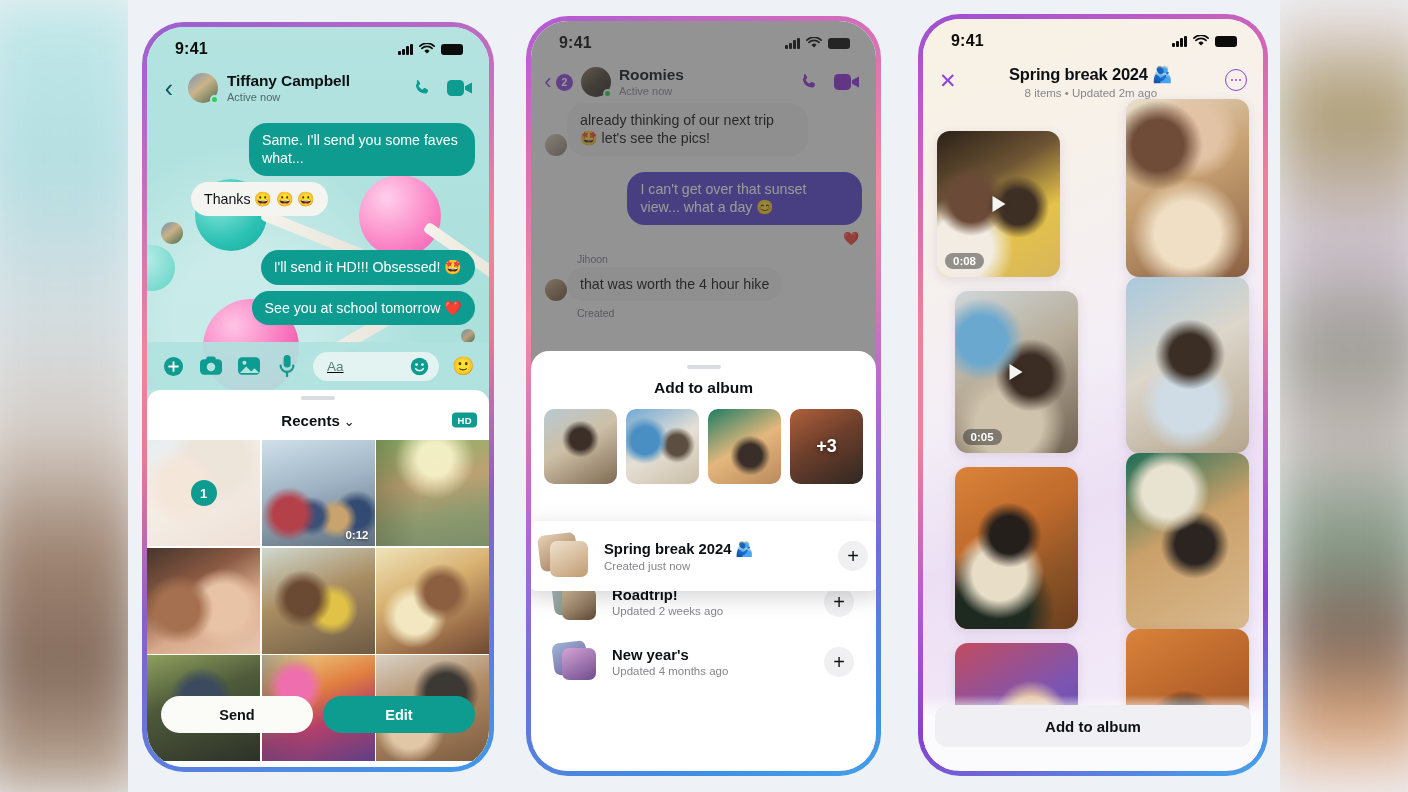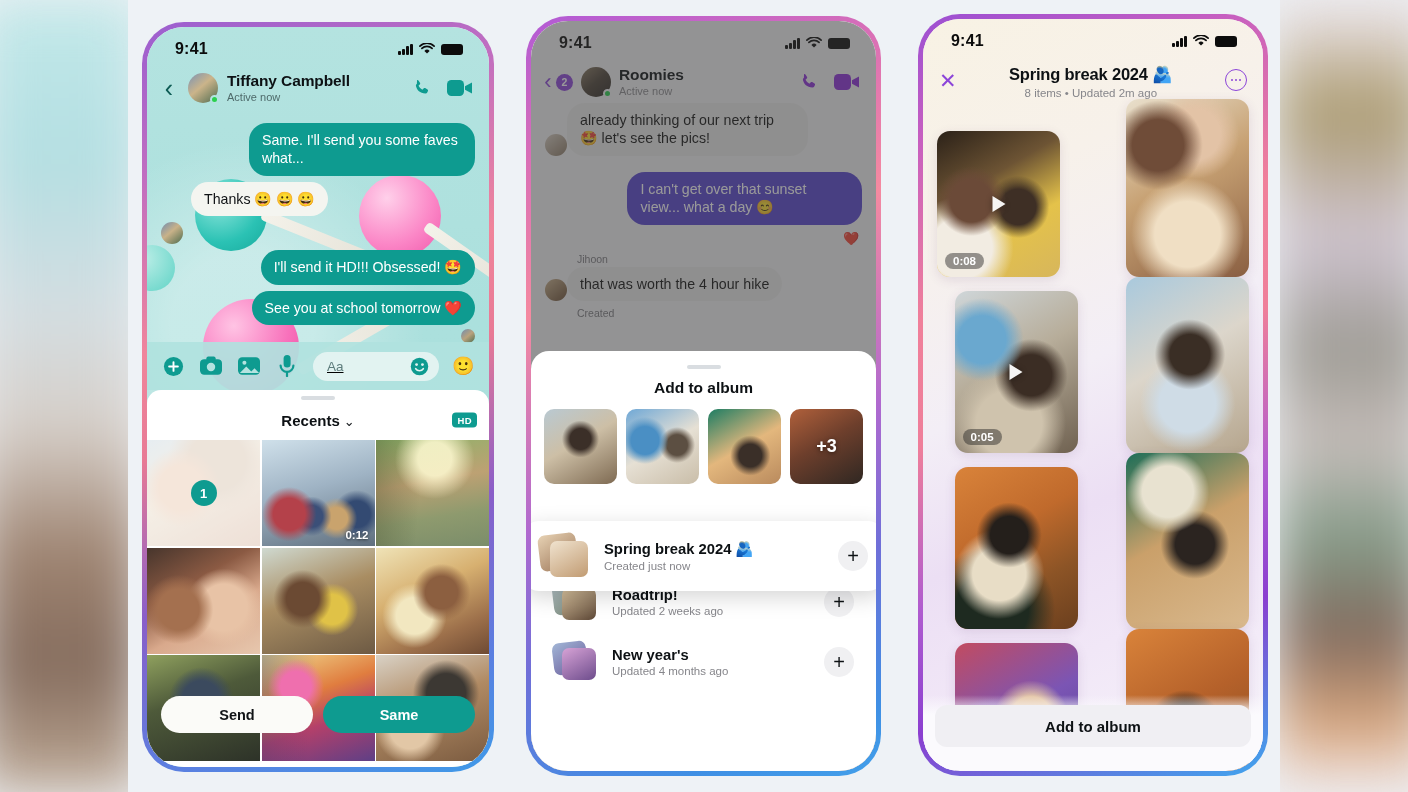--- a/index.html
+++ b/index.html
@@ -382,21 +382,21 @@
             <div class="ph" style="background:linear-gradient(160deg,#f0d98e,#e07d3f 38%,#b4406a 62%,#5e3f86);"></div>
             <div class="ph" style="background:radial-gradient(circle at 30% 30%,#ef6fae 0 14%,rgba(0,0,0,0) 26%),linear-gradient(95deg,rgba(40,60,120,.35),rgba(0,0,0,0) 45%);"></div>
           </div>
           <div class="pcell">
             <div class="ph" style="background:linear-gradient(160deg,#d9d2c6,#b08a63 45%,#7b5b40);"></div>
             <div class="ph" style="background:radial-gradient(circle at 62% 36%,#3c3833 0 20%,rgba(0,0,0,0) 34%),radial-gradient(circle at 30% 70%,#e2c7a6 0 18%,rgba(0,0,0,0) 32%);"></div>
           </div>
         </div>
         <div class="tray-btns">
           <button class="btn btn-edit">Send</button>
-          <button class="btn btn-send">Same</button>
+          <button class="btn btn-send">Edit</button>
         </div>
       </div>
     </div>
   </div>
 
   <div class="phone" id="phone2">
     <div class="phone-inner">
       <div class="p2-chat"></div>
 
       <div class="statusbar" style="z-index:3;">

